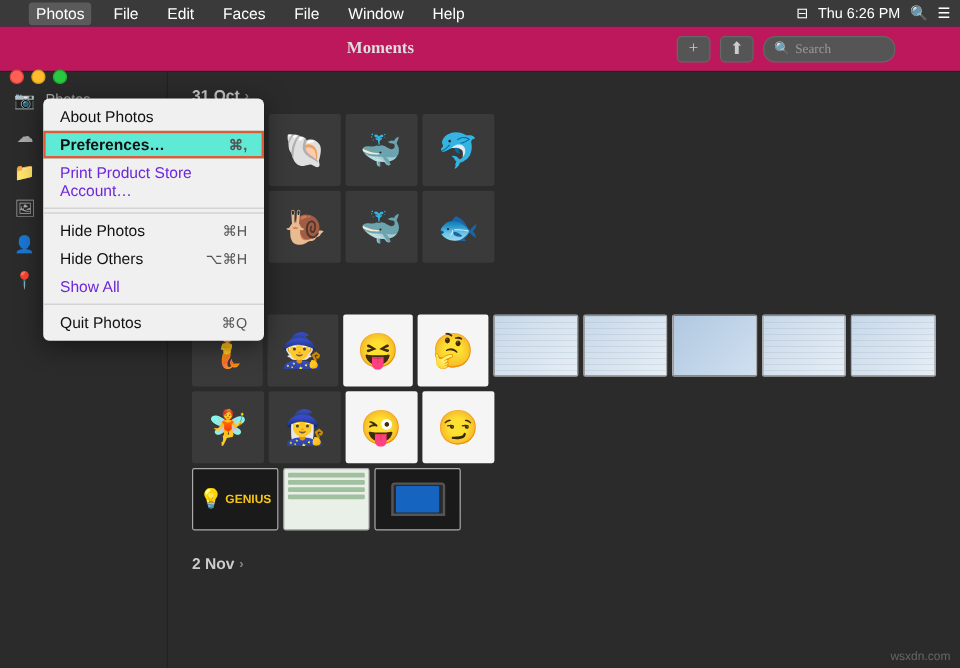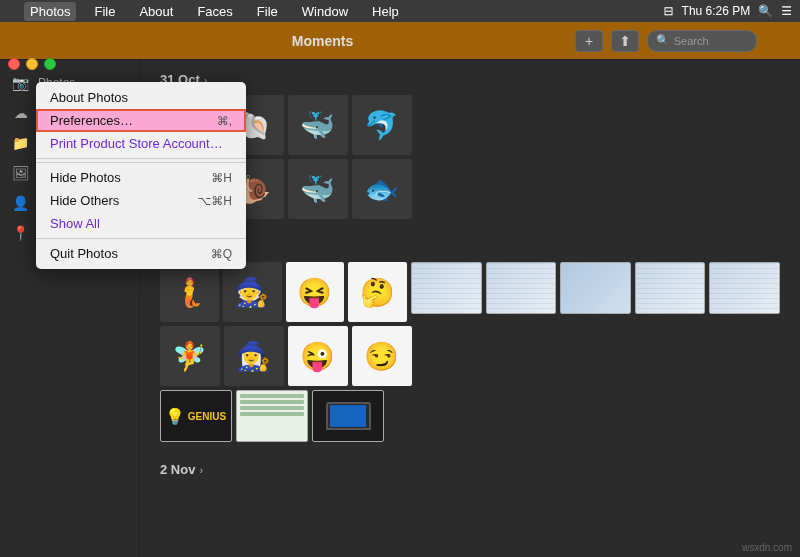--- a/index.html
+++ b/index.html
@@ -81,26 +81,27 @@
       right: 0;
       bottom: 0;
       background: #2b2b2b;
       display: flex;
       flex-direction: column;
     }
 
     
     .toolbar {
       height: 38px;
-      background: #a16207;
-      display: flex;
-      align-items: center;
-      padding: 0 43px 0 70px;
+      background: #be185d;
+      display: flex;
+      align-items: center;
+      padding: 0 54px 0 70px;
       border-bottom: 1px solid #222;
       flex-shrink: 0;
+      font-family: Liberation Serif, serif;
     }
     .toolbar-title {
       flex: 1;
       text-align: center;
       color: #ddd;
       font-size: 14px;
       font-weight: 600;
     }
     .toolbar-right {
       display: flex;
@@ -195,41 +196,42 @@
       top: 22px;
       left: 0;
       right: 0;
       bottom: 0;
       z-index: 50;
     }
     .dropdown-menu {
       position: absolute;
       top: 60px;
       left: 36px;
-      width: 210px;
+      width: 184px;
       background: #f0f0f0;
       border-radius: 5px;
       box-shadow: 0 4px 20px rgba(0,0,0,0.5);
       padding: 4px 0;
       z-index: 200;
     }
     .menu-row {
       display: flex;
       align-items: center;
       padding: 4px 14px;
       font-size: 13px;
       color: #111;
       cursor: default;
       position: relative;
       min-height: 22px;
     }
     .menu-row.highlighted {
-      background: #f9a8d4;
+      background: #5eead4;
       outline: 2px solid #e05a3a;
       outline-offset: -2px;
+      font-weight: bold;
     }
     .menu-row.disabled { color: #6d28d9; }
     .menu-row .shortcut {
       margin-left: auto;
       font-size: 12px;
       color: #555;
     }
     .menu-row.highlighted .shortcut { color: #555; }
     .menu-row .arrow {
       margin-left: auto;
@@ -343,21 +345,21 @@
     }
   </style>
 </head>
 <body>
 
 <div class="menubar">
   <div class="menubar-left">
     <span class="apple-logo"></span>
     <span class="menu-item active">Photos</span>
     <span class="menu-item">File</span>
-    <span class="menu-item">About</span>
+    <span class="menu-item">Edit</span>
     <span class="menu-item">Faces</span>
     <span class="menu-item">File</span>
     <span class="menu-item">Window</span>
     <span class="menu-item">Help</span>
   </div>
   <div class="menubar-right">
     <span>⊟</span>
     <span class="time">Thu 6:26 PM</span>
     <span>🔍</span>
     <span>☰</span>

